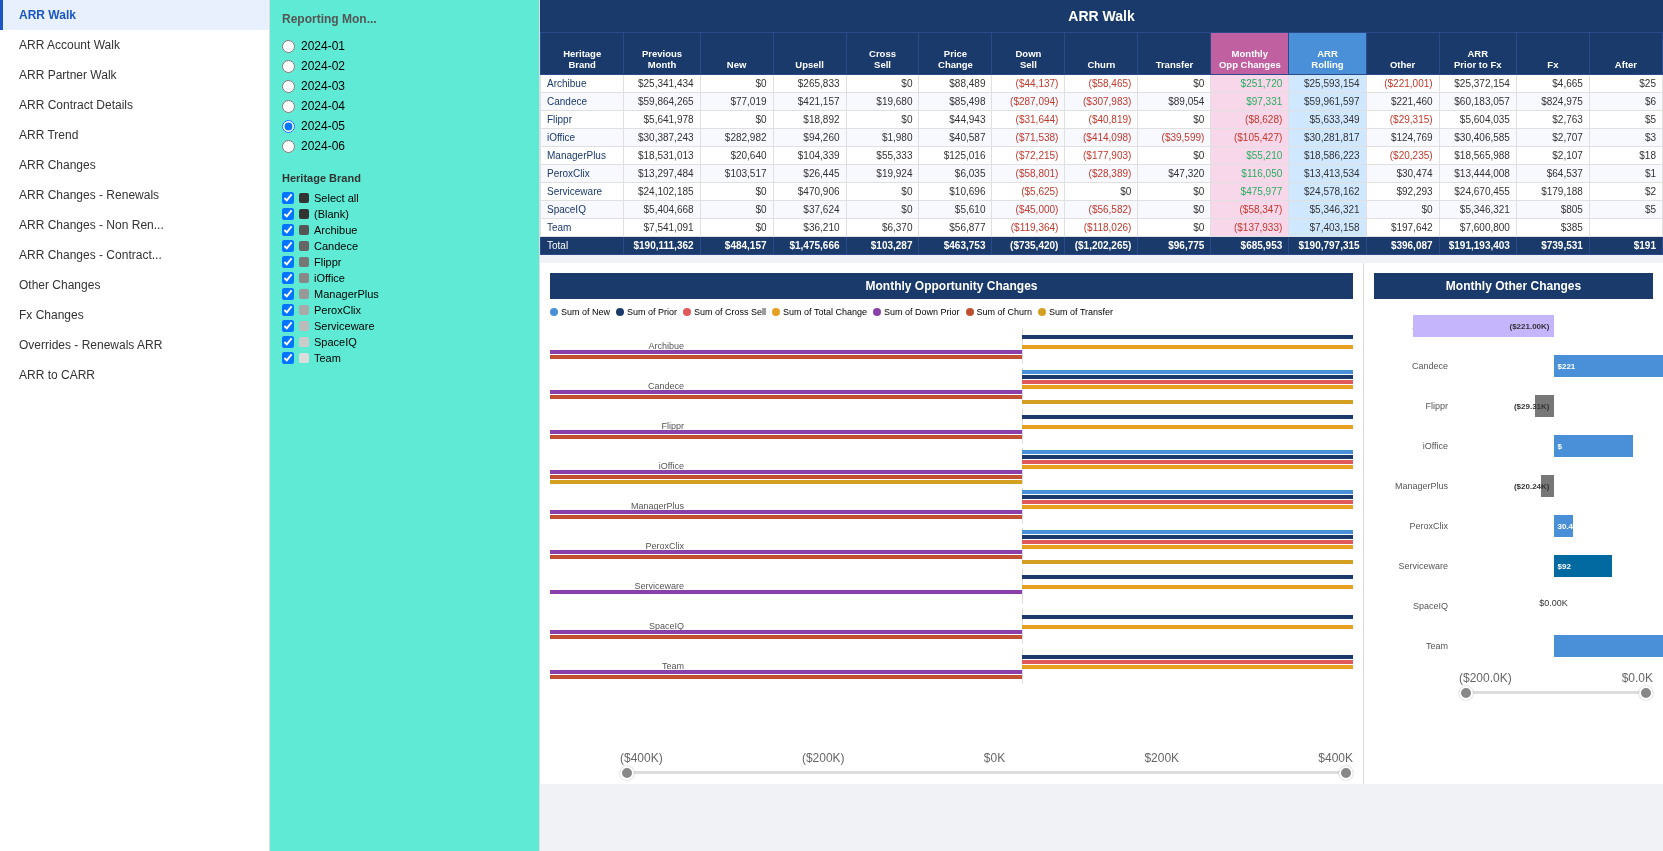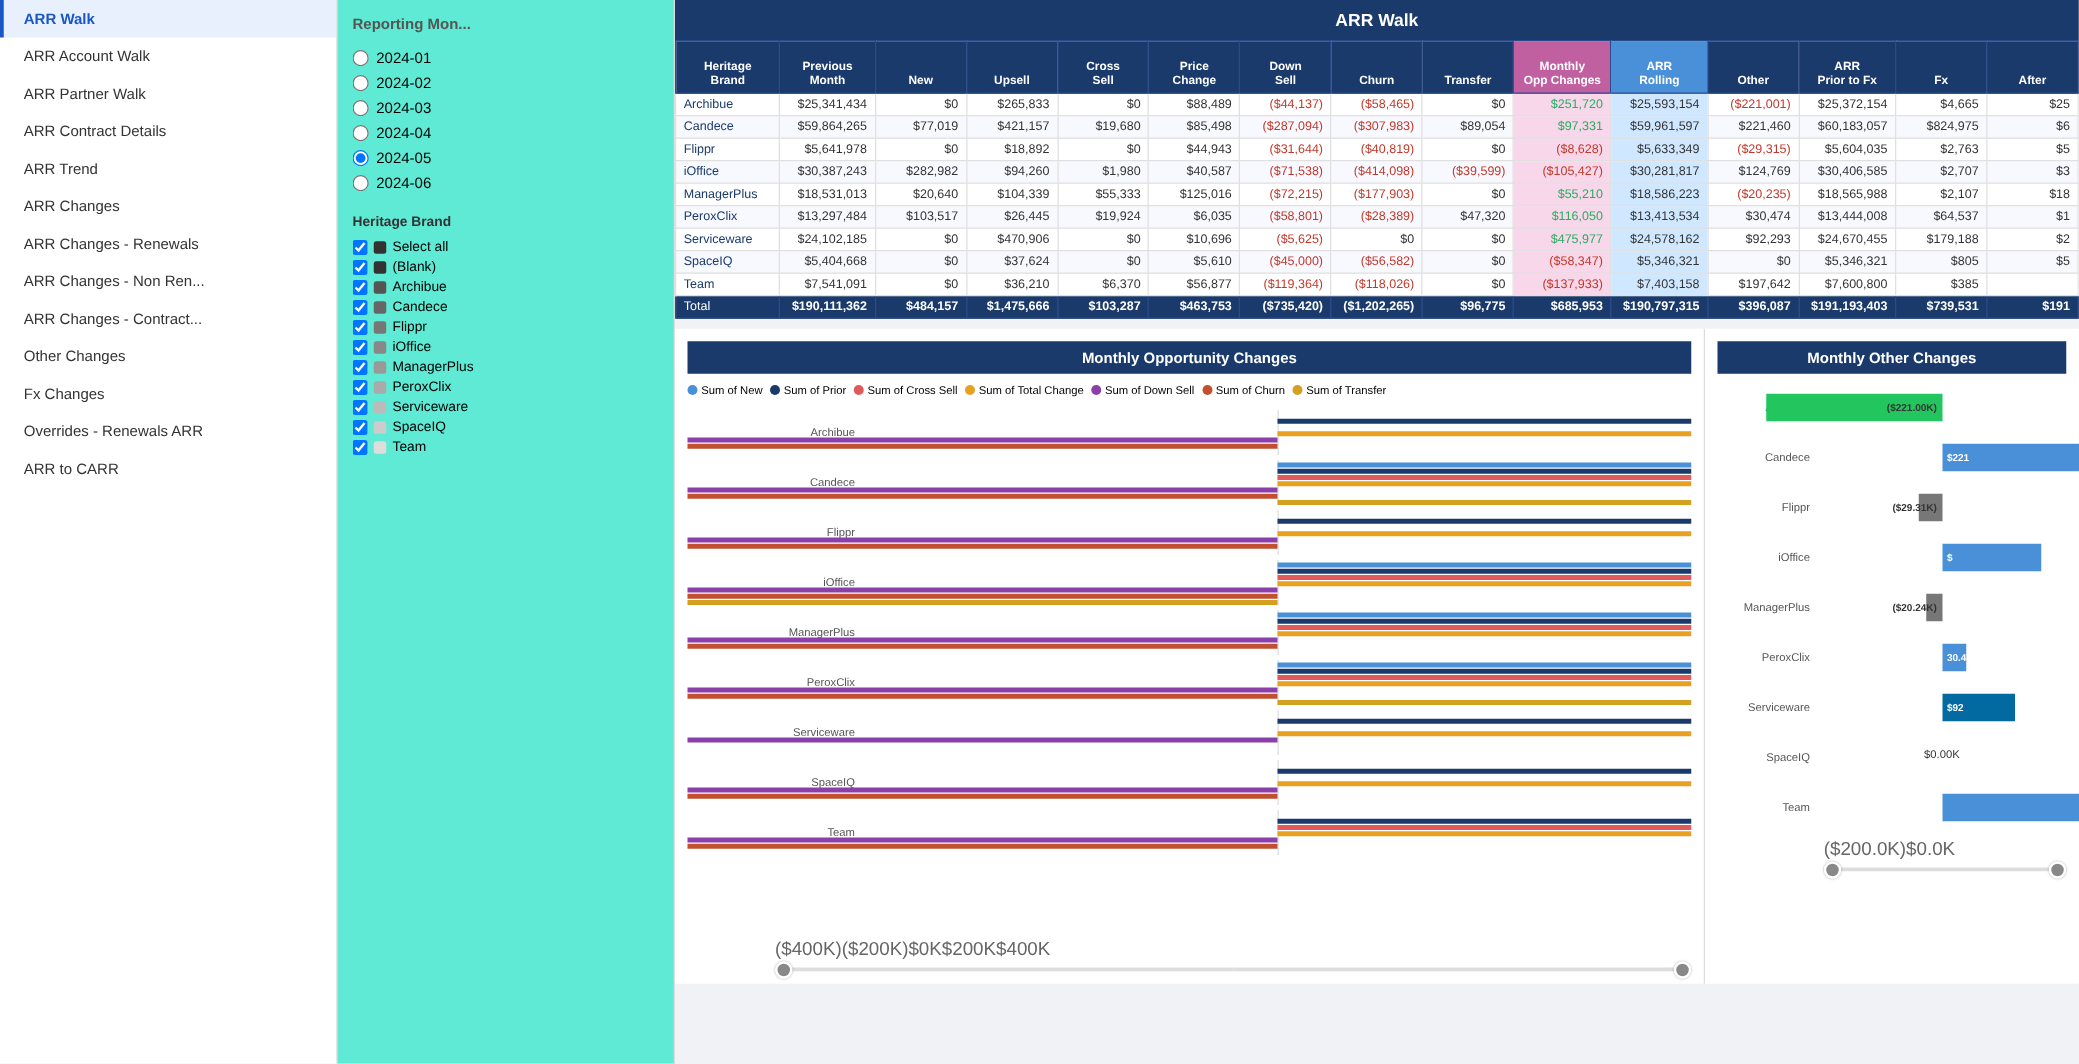--- a/index.html
+++ b/index.html
@@ -143,23 +143,23 @@
       width: 70px;
       font-size: 9px;
       color: #555;
       text-align: right;
       padding-right: 6px;
       flex-shrink: 0;
     }
 
     .axis-labels {
       display: flex;
-      justify-content: flex-start;
+      justify-content: space-between;
       padding: 4px 0 0 70px;
-      font-size: 15px;
+      font-size: 12px;
       color: #666;
     }
 
     
     .other-chart-row {
       display: flex;
       align-items: center;
       height: 38px;
       margin-bottom: 2px;
     }
@@ -533,21 +533,21 @@
           <div class="legend-item">
             <span class="legend-dot" style="background: rgb(224, 90, 90);"></span>
             <span>Sum of Cross Sell</span>
           </div>
           <div class="legend-item">
             <span class="legend-dot" style="background: rgb(232, 160, 32);"></span>
             <span>Sum of Total Change</span>
           </div>
           <div class="legend-item">
             <span class="legend-dot" style="background: rgb(139, 63, 168);"></span>
-            <span>Sum of Down Sell</span>
+            <span>Sum of Down Prior</span>
           </div>
           <div class="legend-item">
             <span class="legend-dot" style="background: rgb(192, 80, 48);"></span>
             <span>Sum of Churn</span>
           </div>
           <div class="legend-item">
             <span class="legend-dot" style="background: rgb(212, 160, 32);"></span>
             <span>Sum of Transfer</span>
           </div>
         </div>
@@ -666,21 +666,21 @@
         <input type="range" class="slider" min="-400000" max="400000" value="400000" style="flex: 1 1 0%;">
       </div>
     </div>
 
     <div class="chart-panel right">
       <div class="chart-header">Monthly Other Changes</div>
       <div id="other-chart-area">
           <div class="other-chart-row">
             <div class="other-label">Archibue</div>
             <div style="flex: 1 1 0%; position: relative; height: 22px;">
-              <div class="other-bar" style="right: 50%; background: #22c55e; justify-content: flex-end; width: 70.72%; color: rgb(51, 51, 51); top: 0px;">($221.00K)</div>
+              <div class="other-bar" style="right: 50%; background: #c4b5fd; justify-content: flex-end; width: 70.72%; color: rgb(51, 51, 51); top: 0px;">($221.00K)</div>
             </div>
           </div>
           <div class="other-chart-row">
             <div class="other-label">Candece</div>
             <div style="flex: 1 1 0%; position: relative; height: 22px;">
               <div class="other-bar" style="left: 50%; background: rgb(74, 144, 217); width: 70.72%; top: 0px;">$221</div>
             </div>
           </div>
           <div class="other-chart-row">
             <div class="other-label">Flippr</div>

